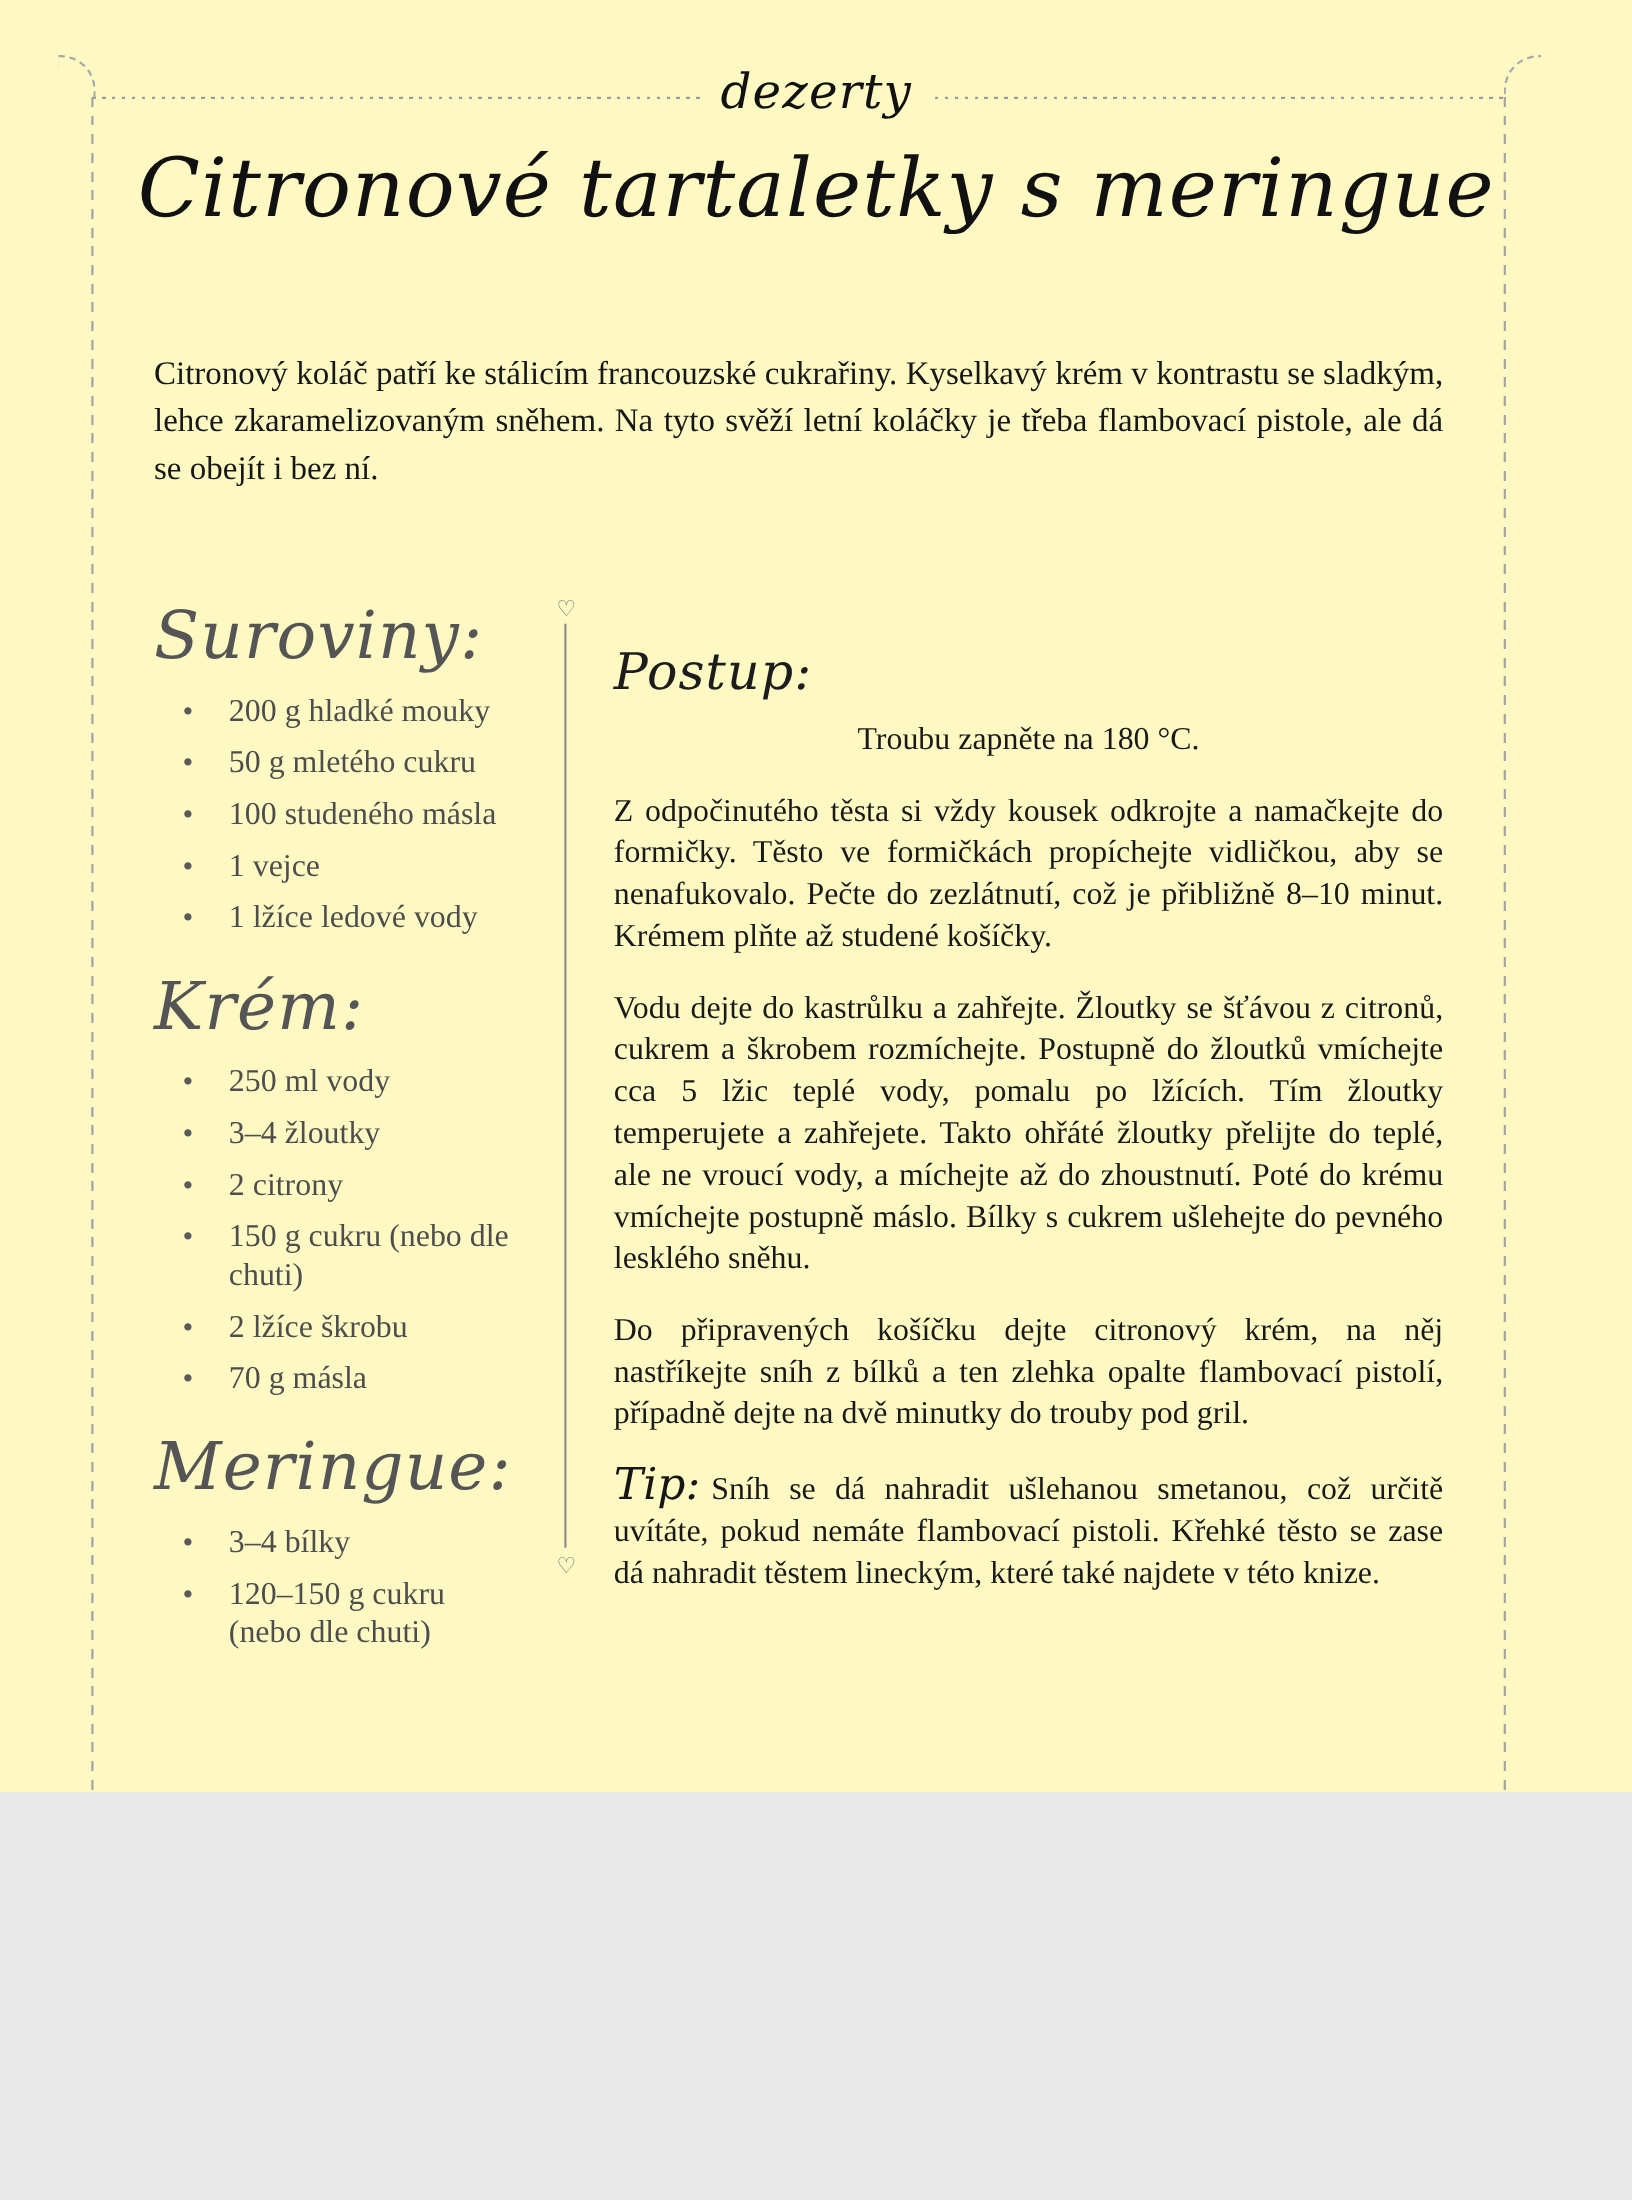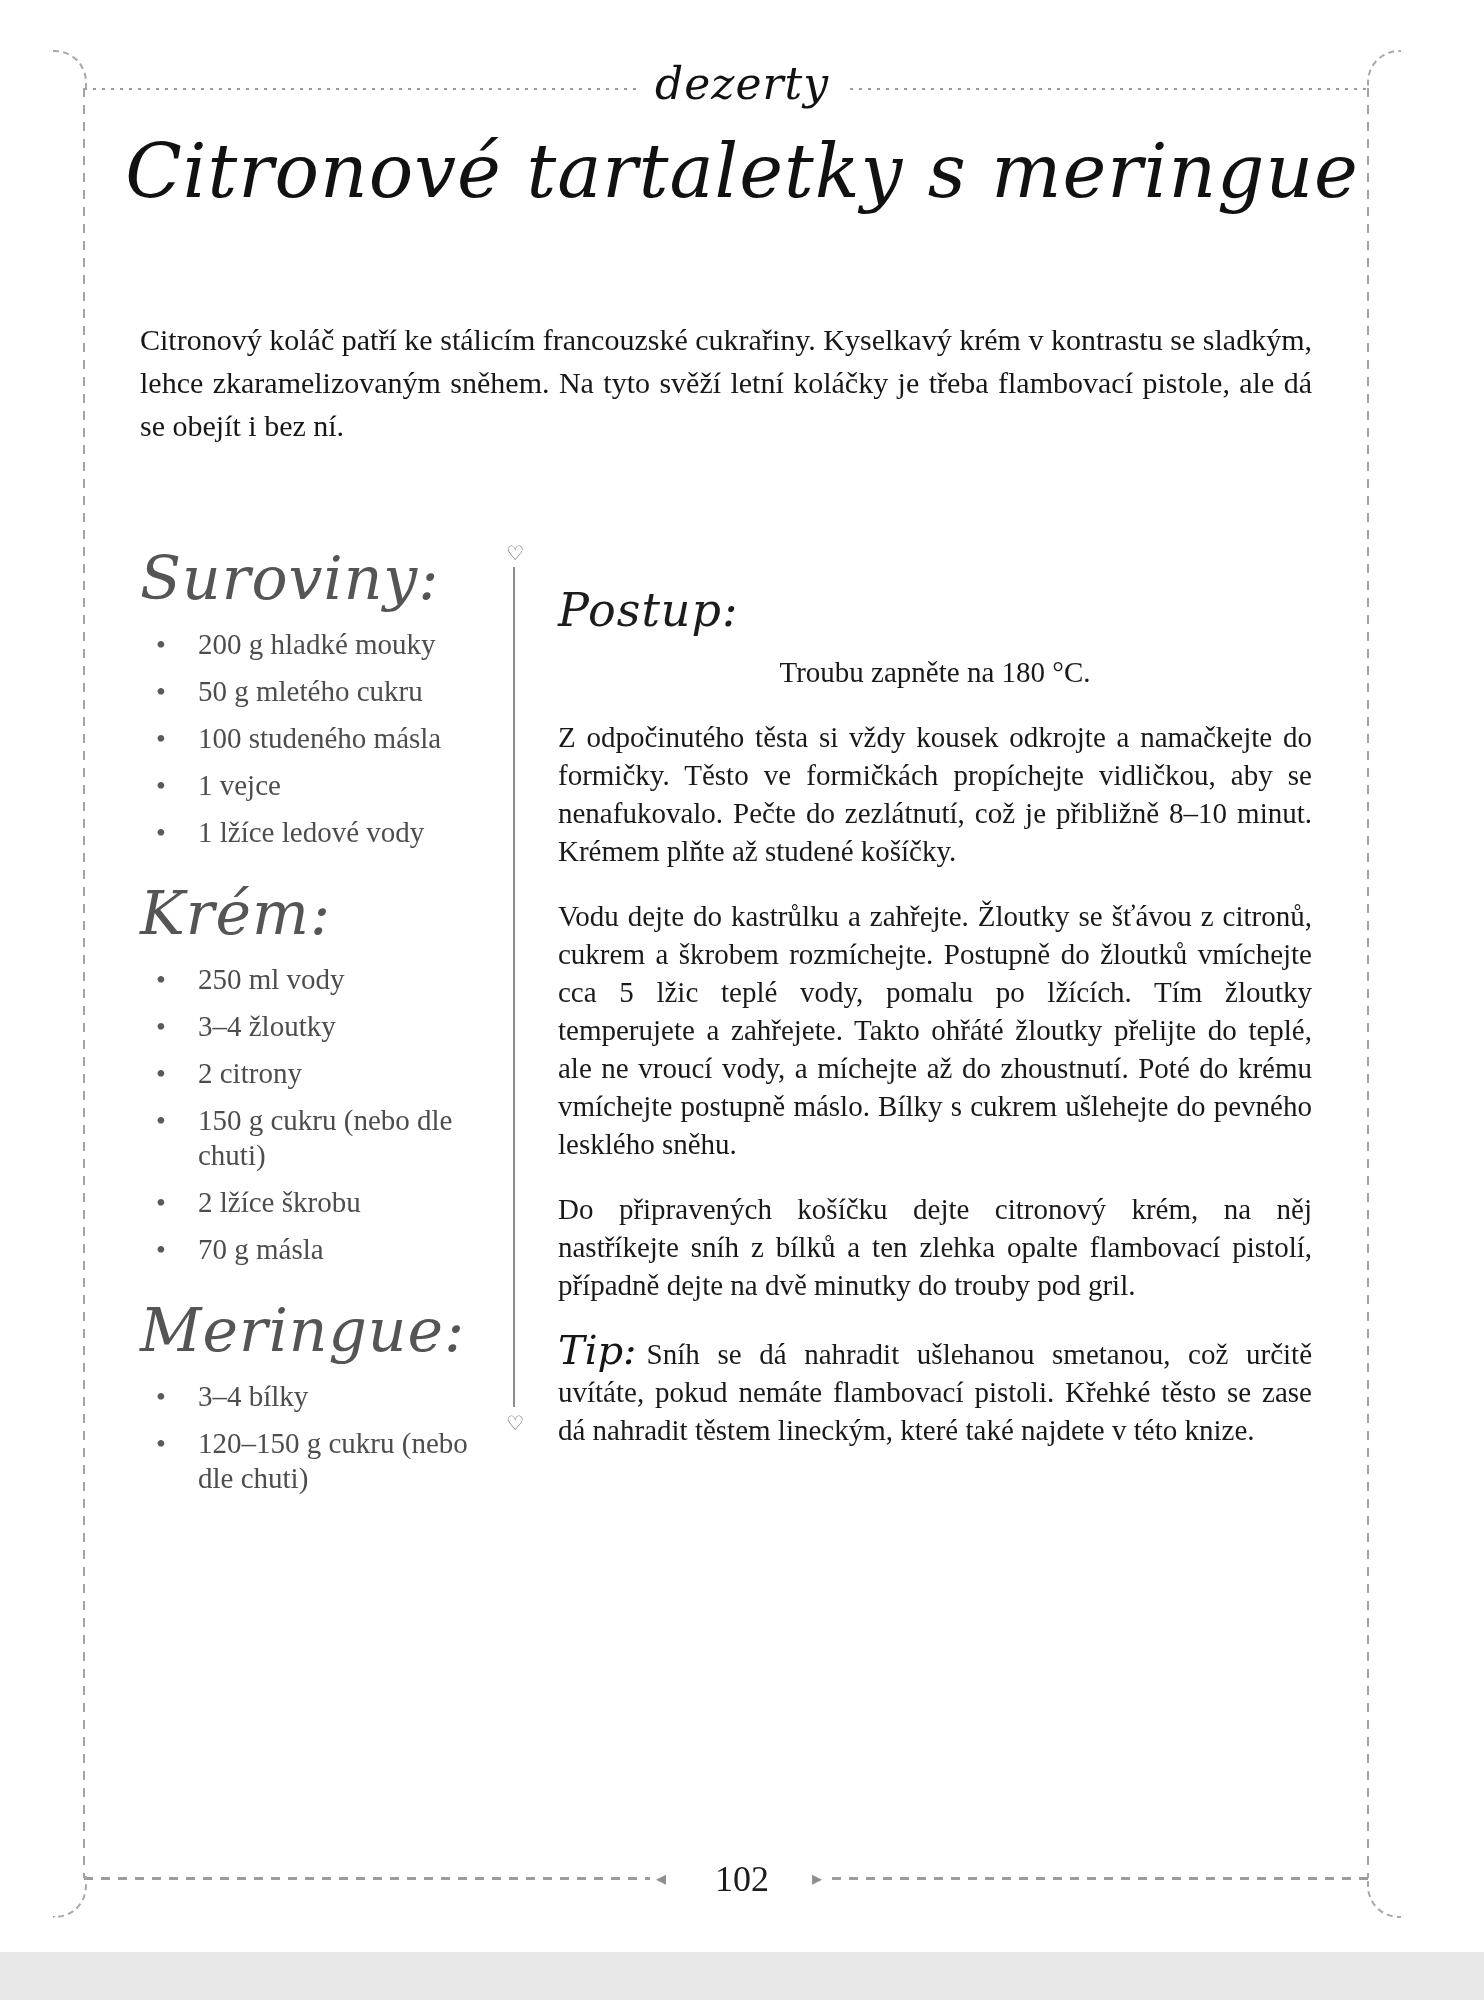--- a/index.html
+++ b/index.html
@@ -1,19 +1,19 @@
 <!DOCTYPE html>
 <html><head>
 <meta charset="utf-8">
 <style>
   html,body{margin:0;padding:0;background:#e8e8e8;}
   .page{
     position:relative;
-    width:1484px;height:1952px;
-    background:#ffffff;
+    width:1484px;height:1629px;
+    background:#fef9c3;
     font-family:"Liberation Serif", serif;
     color:#1b1b1b;
     overflow:hidden;
   }
   
   .b-top{position:absolute;top:88px;height:2px;
     background-image:repeating-linear-gradient(to right,#9c9c9c 0 3px,transparent 3px 9px);}
   .b-top.seg-l{left:84px;width:556px;}
   .b-top.seg-r{left:850px;width:518px;}
   .b-side{position:absolute;top:88px;height:1790px;width:2px;
@@ -49,21 +49,21 @@
     text-align:center;font-size:30px;color:#171717;
   }
   .meta b{font-weight:bold;}
   .meta .sep{margin:0 10px;font-size:26px;position:relative;top:-2px;}
   
   .ingredients{
     position:absolute;left:140px;top:543px;width:350px;color:#4f4f4f;
   }
   .ing-heading{font-size:60px;color:#555;margin:0 0 14px 0;font-weight:normal;letter-spacing:1px;}
   .ing-heading.mt{margin-top:28px;}
-  .ingredients ul{list-style:none;margin:6px;padding:0 0 0 10px;}
+  .ingredients ul{list-style:none;margin:16px;padding:0 0 0 10px;}
   .ingredients li{
     position:relative;padding-left:42px;font-size:29px;line-height:35px;
     margin-bottom:12px;color:#4d4d4d;
   }
   .ingredients li::before{
     content:"•";position:absolute;left:0;top:0;color:#5a5a5a;font-size:28px;
   }
   .divider{
     position:absolute;left:506px;top:543px;width:16px;height:890px;
   }

